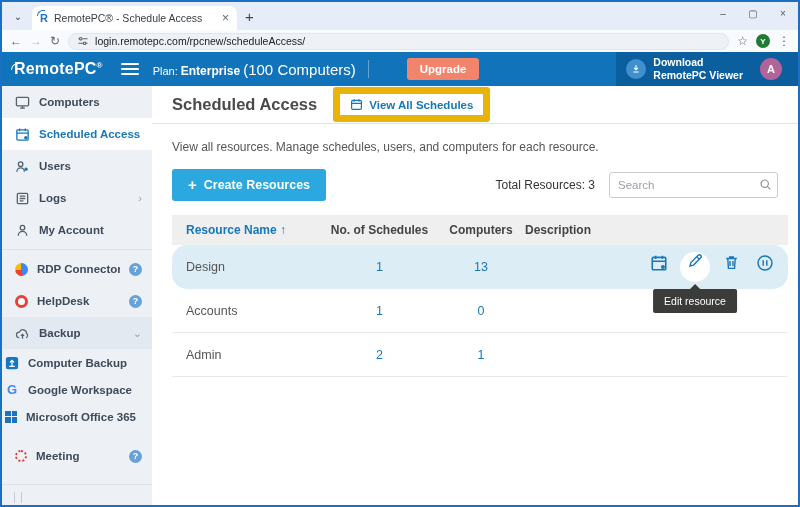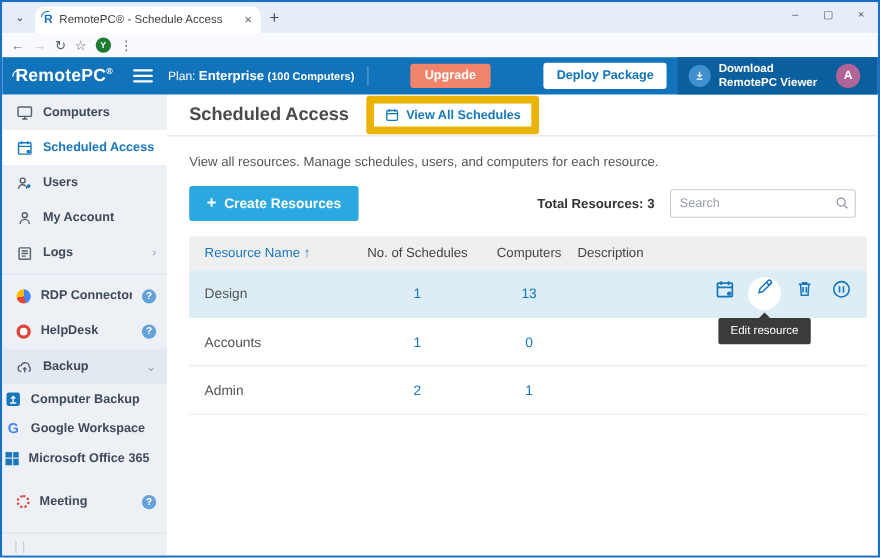--- a/index.html
+++ b/index.html
@@ -26,21 +26,21 @@
 
   
   .app-header { height:34px; background:#1173ba; display:flex; align-items:center; color:#fff; flex-shrink:0; }
   .logo { font-size:16px; font-weight:bold; letter-spacing:0.2px; padding:0 8px 0 12px; position:relative; }
   .logo::before { content:""; position:absolute; left:9px; top:3px; width:8px; height:6px; border:1.5px solid #fff; border-bottom:none; border-right:none; border-radius:8px 0 0 0; }
   .logo sup { font-size:8px; }
   .hamburger { width:18px; margin:0 14px 0 10px; cursor:pointer; }
   .hamburger span { display:block; height:2px; background:#fff; margin:3px 0; border-radius:1px; }
   .plan { font-size:11px; white-space:nowrap; }
   .plan b { font-size:12px; }
-  .plan .small { font-size:10px; font-weight:bold; }
+  .plan .small { font-size:15px; font-weight:normal; }
   .hdr-sep { width:1px; height:18px; background:rgba(255,255,255,0.35); margin:0 12px; }
   .pay { display:flex; align-items:center; gap:6px; font-size:11.5px; font-weight:bold; cursor:pointer; white-space:nowrap; }
   .upgrade-btn { background:#f2846c; color:#fff; border:none; font-weight:bold; font-size:11.5px; padding:5px 13px; border-radius:3px; margin-left:26px; cursor:pointer; font-family:inherit; }
   .hdr-right { margin-left:auto; display:flex; align-items:center; height:100%; }
   .deploy-btn { background:#fff; color:#1173ba; border:none; font-weight:bold; font-size:11.5px; padding:6px 12px; border-radius:3px; margin-right:10px; cursor:pointer; font-family:inherit; }
   .download-sec { background:#0c5f9f; height:100%; display:flex; align-items:center; gap:7px; padding:0 10px; cursor:pointer; }
   .dl-circle { width:20px; height:20px; border-radius:50%; background:#4090ce; display:flex; align-items:center; justify-content:center; flex-shrink:0; }
   .dl-text { font-size:10.5px; font-weight:bold; line-height:1.25; white-space:nowrap; }
   .avatar { width:22px; height:22px; border-radius:50%; background:#b26397; color:#fff; font-size:11px; font-weight:bold; display:flex; align-items:center; justify-content:center; margin:0 6px 0 10px; cursor:pointer; }
 
@@ -68,34 +68,34 @@
   
   .main { flex:1; background:#fff; display:flex; flex-direction:column; overflow:hidden; }
   .page-head { height:38px; display:flex; align-items:center; gap:16px; padding:0 20px; border-bottom:1px solid #e3e3e3; flex-shrink:0; }
   .page-title { font-size:16.5px; font-weight:bold; color:#4a4a4a; }
   .outline-btn { display:flex; align-items:center; gap:6px; border:7px solid #eab308; color:#1777bc; background:#fff; border-radius:3px; padding:4px 10px; font-size:11.5px; font-weight:bold; cursor:pointer; font-family:inherit; }
   .desc { font-size:12px; color:#555; margin:16px 20px 0; }
   .controls { display:flex; align-items:center; margin:15px 20px 0 20px; }
   .create-btn { background:#2ba8e0; color:#fff; border:none; border-radius:3px; font-size:12.5px; font-weight:bold; padding:9px 16px; display:flex; align-items:center; gap:7px; cursor:pointer; font-family:inherit; }
   .create-btn .plus { font-size:15px; font-weight:bold; line-height:10px; }
   .ctrl-right { margin-left:auto; display:flex; align-items:center; gap:14px; }
-  .total { font-size:12px; font-weight:bold; color:#333; }
+  .total { font-size:12px; font-weight:normal; color:#333; }
   .searchbox { position:relative; }
   .searchbox input { width:169px; height:26px; border:1px solid #ccc; border-radius:3px; padding:0 26px 0 8px; font-size:11.5px; color:#333; font-family:inherit; outline:none; }
   .searchbox input::placeholder { color:#9aa0a6; }
   .searchbox svg { position:absolute; right:6px; top:6px; }
 
   .table { margin:14px 10px 0 20px; }
   .trow { display:grid; grid-template-columns:150px 115px 88px 1fr 152px; align-items:center; }
-  .thead { background:#efefef; height:30px; font-size:12px; font-weight:normal; color:#444; }
+  .thead { background:#efefef; height:30px; font-size:12px; font-weight:bold; color:#444; }
   .thead .c0 { color:#1777bc; padding-left:14px; cursor:pointer; }
   .c1, .c2 { text-align:center; }
   .tbody-row { height:44px; border-bottom:1px solid #e8e8e8; font-size:12.5px; color:#555; }
   .tbody-row .c0 { padding-left:14px; }
-  .tbody-row.hovered { background:#dcedf6; border-bottom:none; }
+  .tbody-row.hovered { background:#dcedf6; border-bottom:none;border-radius:15px; }
   .num-link { color:#1777bc; cursor:pointer; font-weight:normal; }
   .actions { display:flex; align-items:center; justify-content:flex-end; gap:8px; padding-right:10px; color:#1777bc; }
   .act { width:26px; height:26px; display:flex; justify-content:center; cursor:pointer; position:relative; }
   .act.edit { background:#fff; border-radius:50%; width:30px; height:30px; }
   .tooltip { position:absolute; top:37px; left:50%; transform:translateX(-50%); background:#3b3b3a; color:#fff; font-size:10.5px; padding:6px 11px; border-radius:2px; white-space:nowrap; z-index:20; }
   .tooltip::before { content:""; position:absolute; top:-5px; left:50%; transform:translateX(-50%); border:5px solid transparent; border-bottom-color:#3b3b3a; border-top:none; }
 </style>
 </head>
 <body>
 
@@ -113,20 +113,28 @@
       <div class="win-btn">–</div>
       <div class="win-btn">▢</div>
       <div class="win-btn">×</div>
     </div>
   </div>
 
   <div class="toolbar">
     <span class="nav-ic">←</span>
     <span class="nav-ic disabled">→</span>
     <span class="nav-ic">↻</span>
+    <div class="omnibox">
+      <svg width="12" height="12" viewBox="0 0 16 16" fill="none" stroke="#5f6368" stroke-width="1.5">
+        <circle cx="5" cy="5" r="1.7"></circle>
+          <path d="M7.5 5H14M2 5h1.2M2 11h6.4M12 11h2"></path>
+          <circle cx="10.2" cy="11" r="1.7"></circle>
+      </svg>
+      <span class="url-text">login.remotepc.com/rpcnew/scheduleAccess/</span>
+    </div>
     <span class="nav-ic">☆</span>
     <div class="avatar-mini">Y</div>
     <span class="nav-ic">⋮</span>
   </div>
 
   <div class="app-header">
     <div class="logo">
       <span>RemotePC</span><sup>®</sup>
     </div>
     <div class="hamburger">
@@ -135,21 +143,20 @@
         <span></span>
       </div>
     <div class="plan">
       <span>Plan:</span>
       <b>Enterprise</b>
       <span class="small">(100 Computers)</span>
     </div>
     <div class="hdr-sep"></div>
     <button class="upgrade-btn">Upgrade</button>
     <div class="hdr-right">
-      <button class="deploy-btn">Deploy Package</button>
       <div class="download-sec">
         <span class="dl-circle">
           <svg width="12" height="12" viewBox="0 0 16 16" fill="none" stroke="#fff" stroke-width="1.6">
             <path d="M8 3v6M5.5 6.5L8 9l2.5-2.5M4.5 12h7"></path>
           </svg>
         </span>
         <span class="dl-text">
           <span>Download</span><br><span>RemotePC Viewer</span>
         </span>
         <div class="avatar">A</div>
@@ -178,32 +185,32 @@
       <div class="side-item">
         <svg width="15" height="15" viewBox="0 0 16 16" fill="none" stroke="#54616e" stroke-width="1.4">
           <circle cx="6" cy="5.5" r="2.4"></circle>
             <path d="M2 13.5c0-2.2 1.8-4 4-4s4 1.8 4 4"></path>
             <circle cx="11.8" cy="10.8" r="1.8" fill="#1777bc" stroke="none"></circle>
         </svg>
         <span class="lbl">Users</span>
       </div>
       <div class="side-item">
         <svg width="15" height="15" viewBox="0 0 16 16" fill="none" stroke="#54616e" stroke-width="1.4">
+          <rect x="2.5" y="2.5" width="11" height="11" rx="1"></rect>
+            <path d="M5 5.5h6M5 8h6M5 10.5h4"></path>
+        </svg>
+        <span class="lbl">Logs</span>
+        <span class="chev">›</span>
+      </div>
+      <div class="side-item">
+        <svg width="15" height="15" viewBox="0 0 16 16" fill="none" stroke="#54616e" stroke-width="1.4">
           <circle cx="8" cy="5" r="2.4"></circle>
             <path d="M3.5 13.5c0-2.5 2-4.5 4.5-4.5s4.5 2 4.5 4.5"></path>
         </svg>
         <span class="lbl">My Account</span>
-      </div>
-      <div class="side-item">
-        <svg width="15" height="15" viewBox="0 0 16 16" fill="none" stroke="#54616e" stroke-width="1.4">
-          <rect x="2.5" y="2.5" width="11" height="11" rx="1"></rect>
-            <path d="M5 5.5h6M5 8h6M5 10.5h4"></path>
-        </svg>
-        <span class="lbl">Logs</span>
-        <span class="chev">›</span>
       </div>
 
       <div class="side-div"></div>
 
       <div class="side-item">
         <span class="rdp-ic"></span>
         <span class="lbl">RDP Connector</span>
         <span class="qbadge">?</span>
       </div>
       <div class="side-item">

